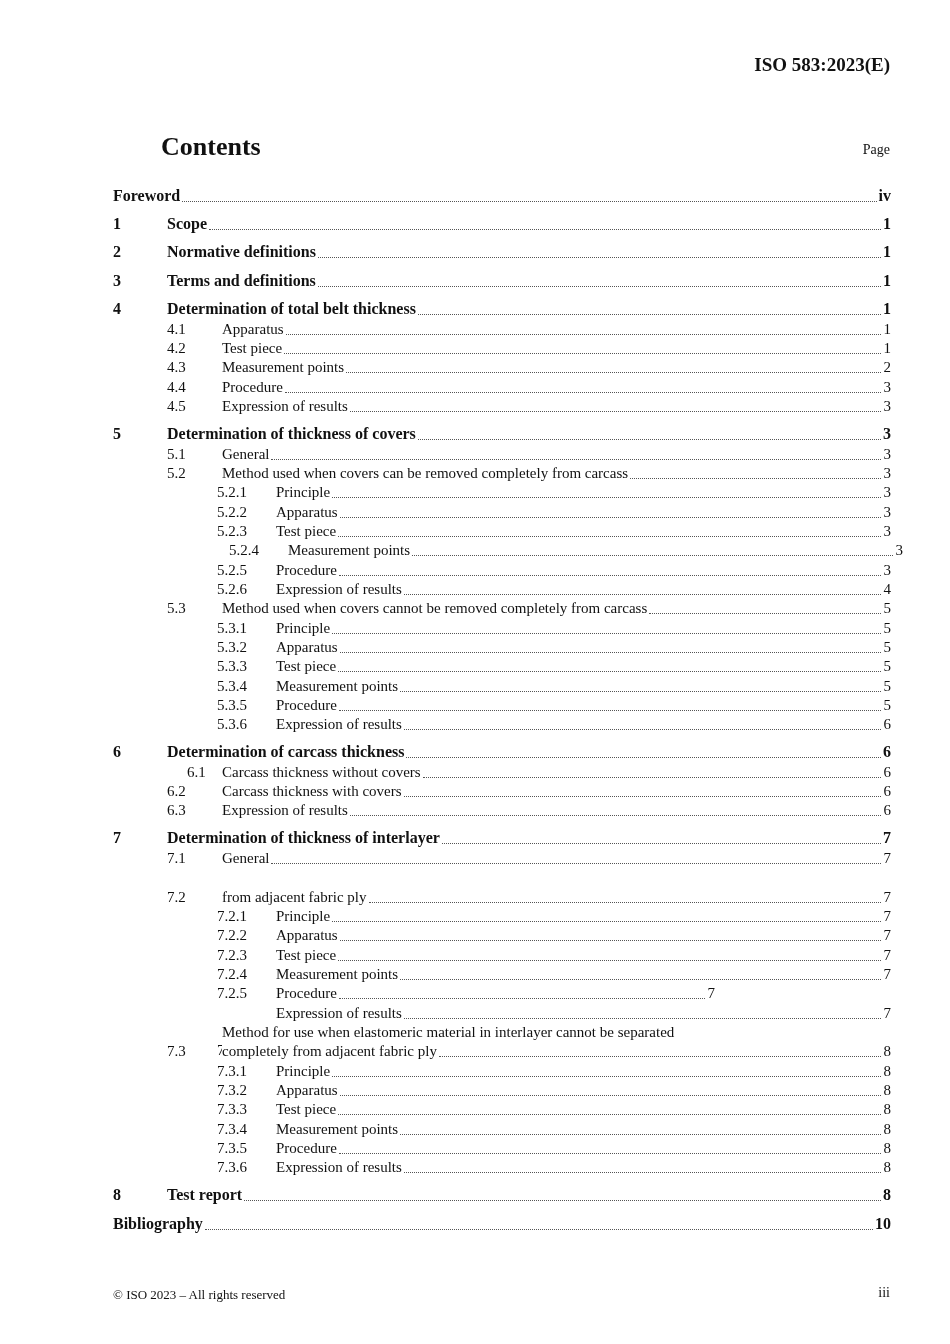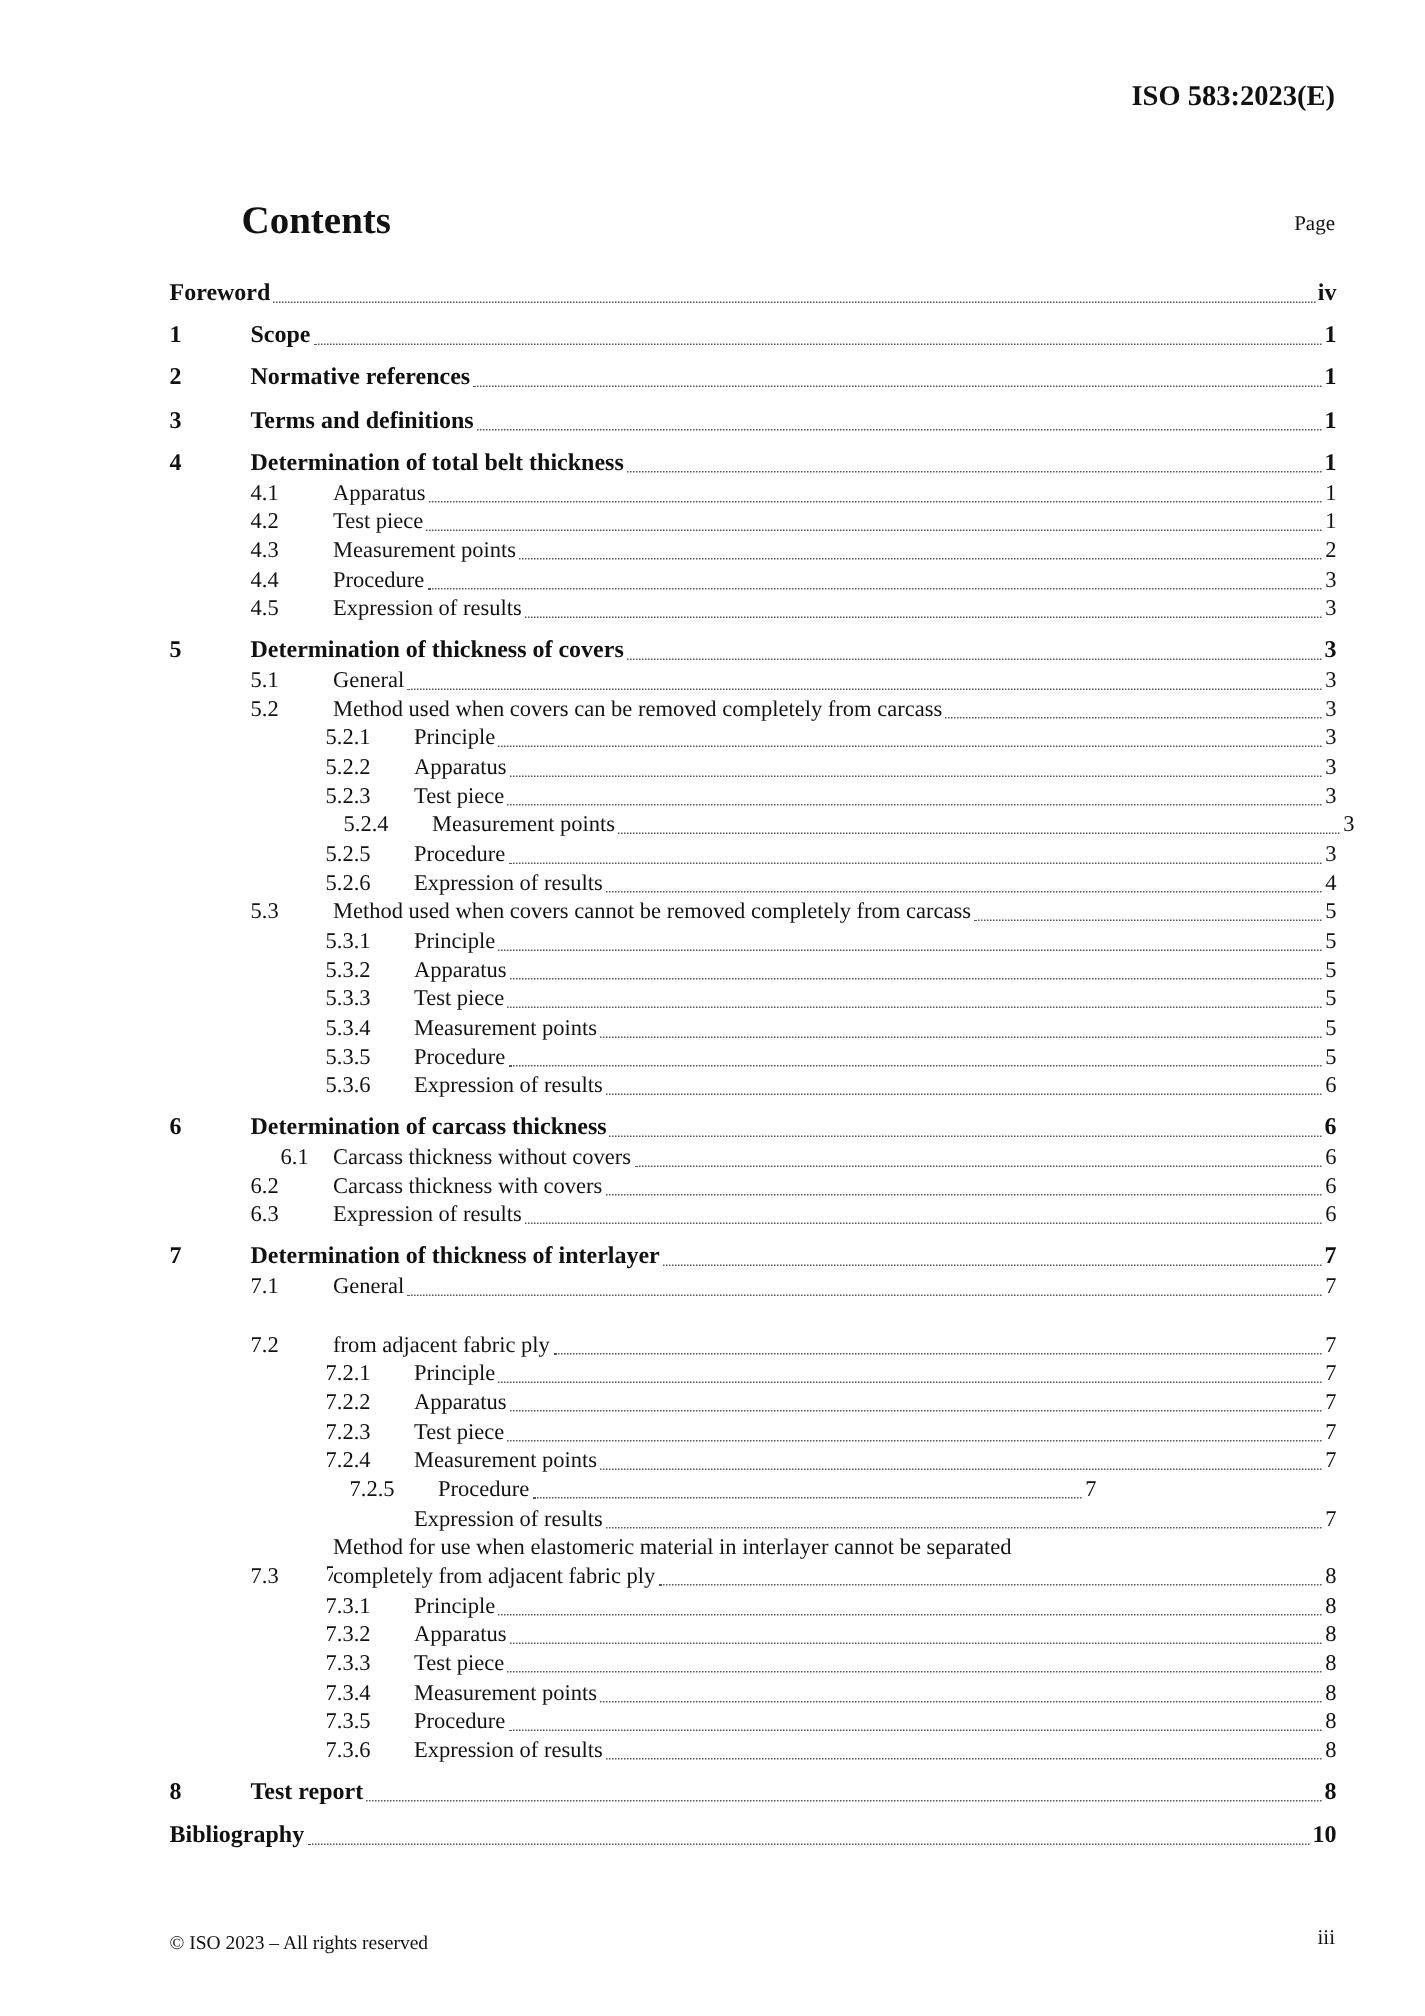--- a/index.html
+++ b/index.html
@@ -41,21 +41,21 @@
     <span class="num" style="left: 113px;">1</span>
     <div class="entry" style="left: 167px; right: 59px;">
       <span class="txt">Scope</span>
       <span class="dots"></span>
       <span class="pg">1</span>
     </div>
   </div>
 <div class="row lvl1" style="position: absolute; top: 242px; left: 0px; width: 950px;">
     <span class="num" style="left: 113px;">2</span>
     <div class="entry" style="left: 167px; right: 59px;">
-      <span class="txt">Normative references</span>
+      <span class="txt">Normative definitions</span>
       <span class="dots"></span>
       <span class="pg">1</span>
     </div>
   </div>
 <div class="row lvl1" style="position: absolute; top: 271px; left: 0px; width: 950px;">
     <span class="num" style="left: 113px;">3</span>
     <div class="entry" style="left: 167px; right: 59px;">
       <span class="txt">Terms and definitions</span>
       <span class="dots"></span>
       <span class="pg">1</span>
@@ -318,21 +318,21 @@
     </div>
   </div>
 <div class="row lvl3" style="position: absolute; top: 964px; left: 0px; width: 950px;">
     <span class="num" style="left: 217px;">7.2.4</span>
     <div class="entry" style="left: 276px; right: 59px;">
       <span class="txt">Measurement points</span>
       <span class="dots"></span>
       <span class="pg">7</span>
     </div>
   </div>
-<div class="row lvl3" style="position: absolute; top: 983px; left: 16px; width: 774px;">
+<div class="row lvl3" style="position: absolute; top: 983px; left: 0px; width: 774px;">
     <span class="num" style="left: 217px;">7.2.5</span>
     <div class="entry" style="left: 276px; right: 59px;">
       <span class="txt">Procedure</span>
       <span class="dots"></span>
       <span class="pg">7</span>
     </div>
   </div>
 <div class="row lvl3" style="position: absolute; top: 1003px; left: 0px; width: 950px;">
     <span class="num" style="left: 217px; margin-top: 37px;">7.2.6</span>
     <div class="entry" style="left: 276px; right: 59px;">

